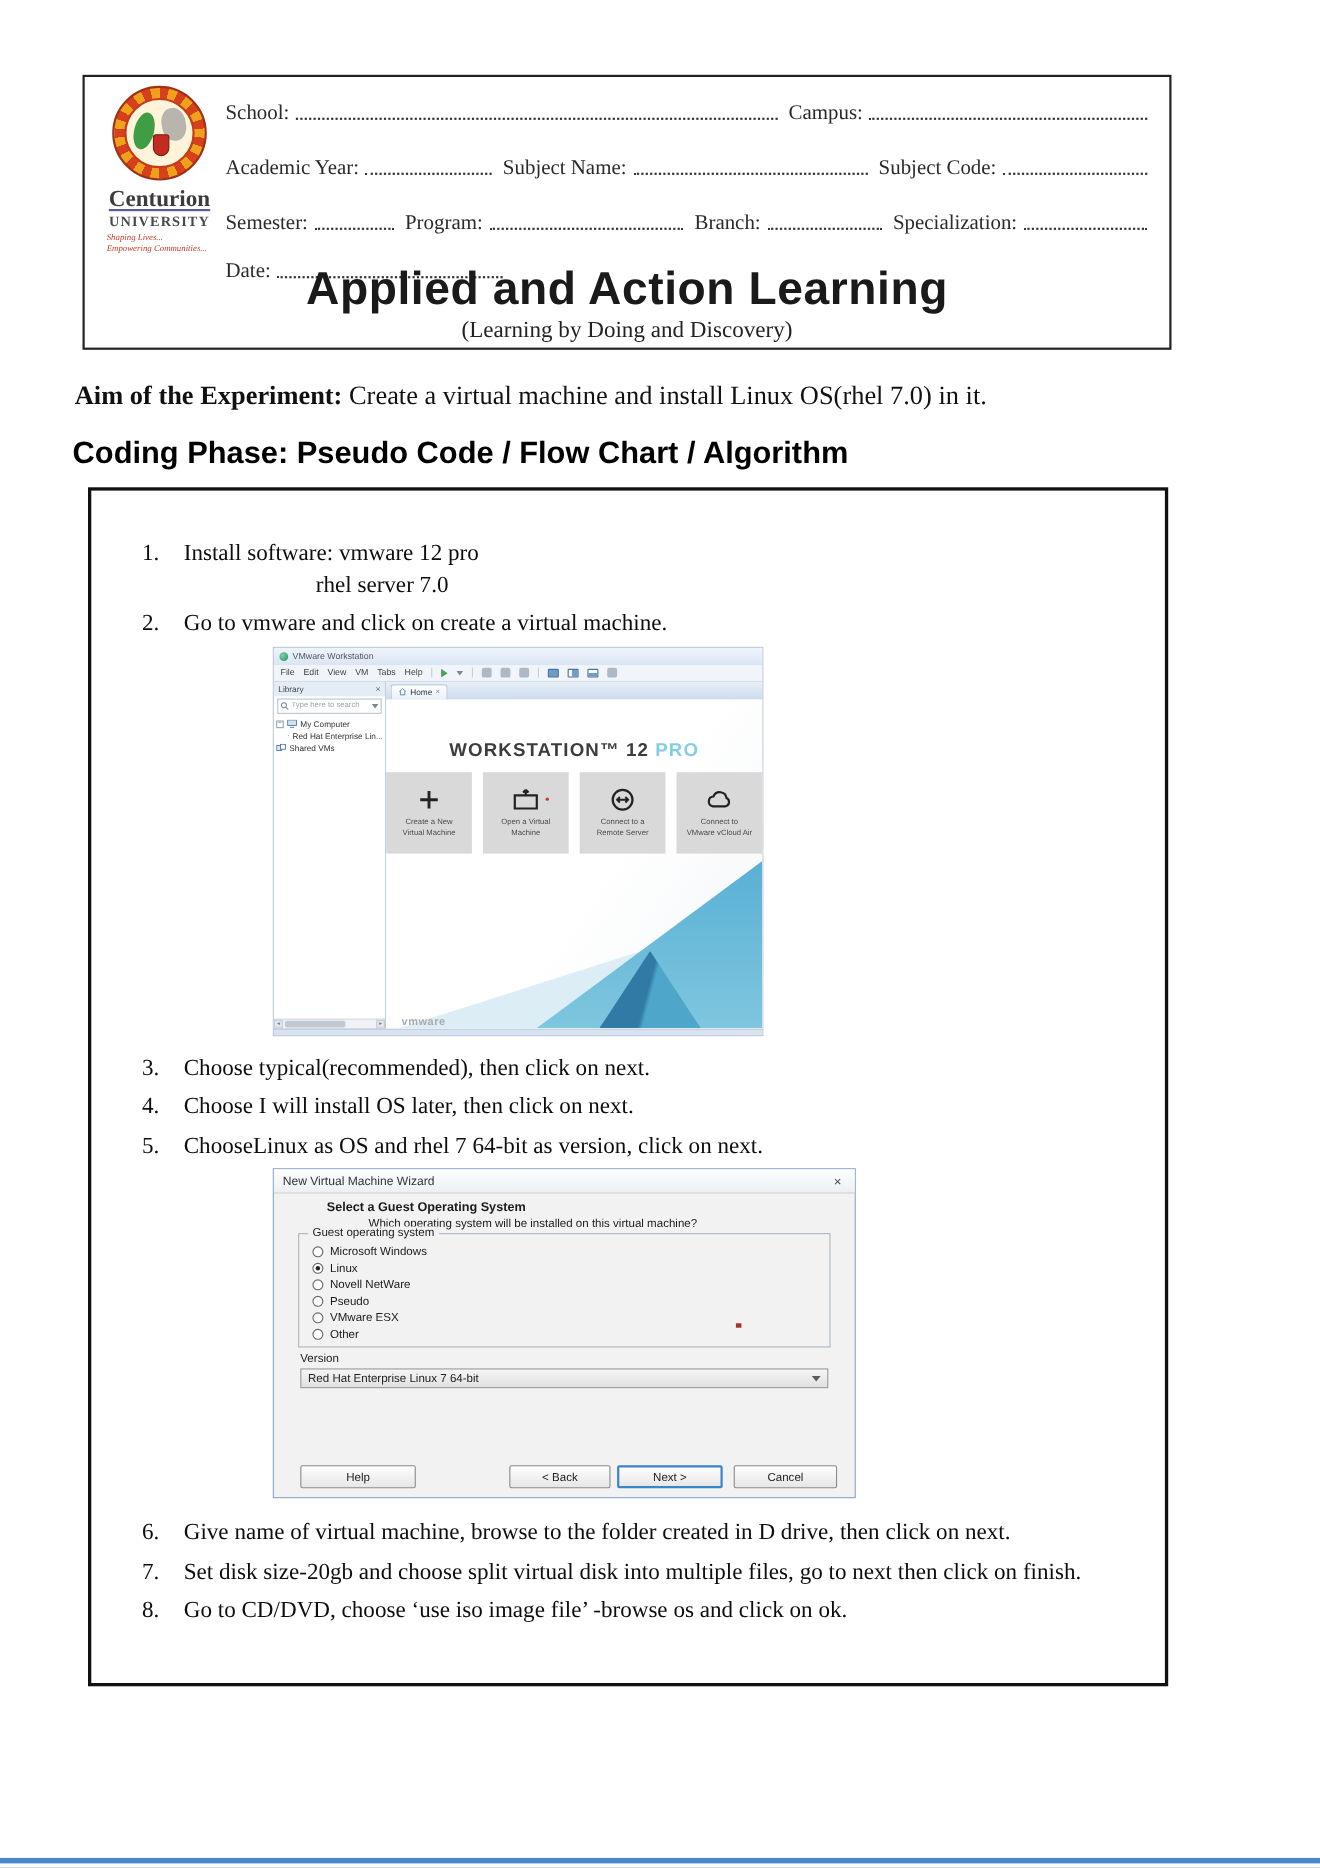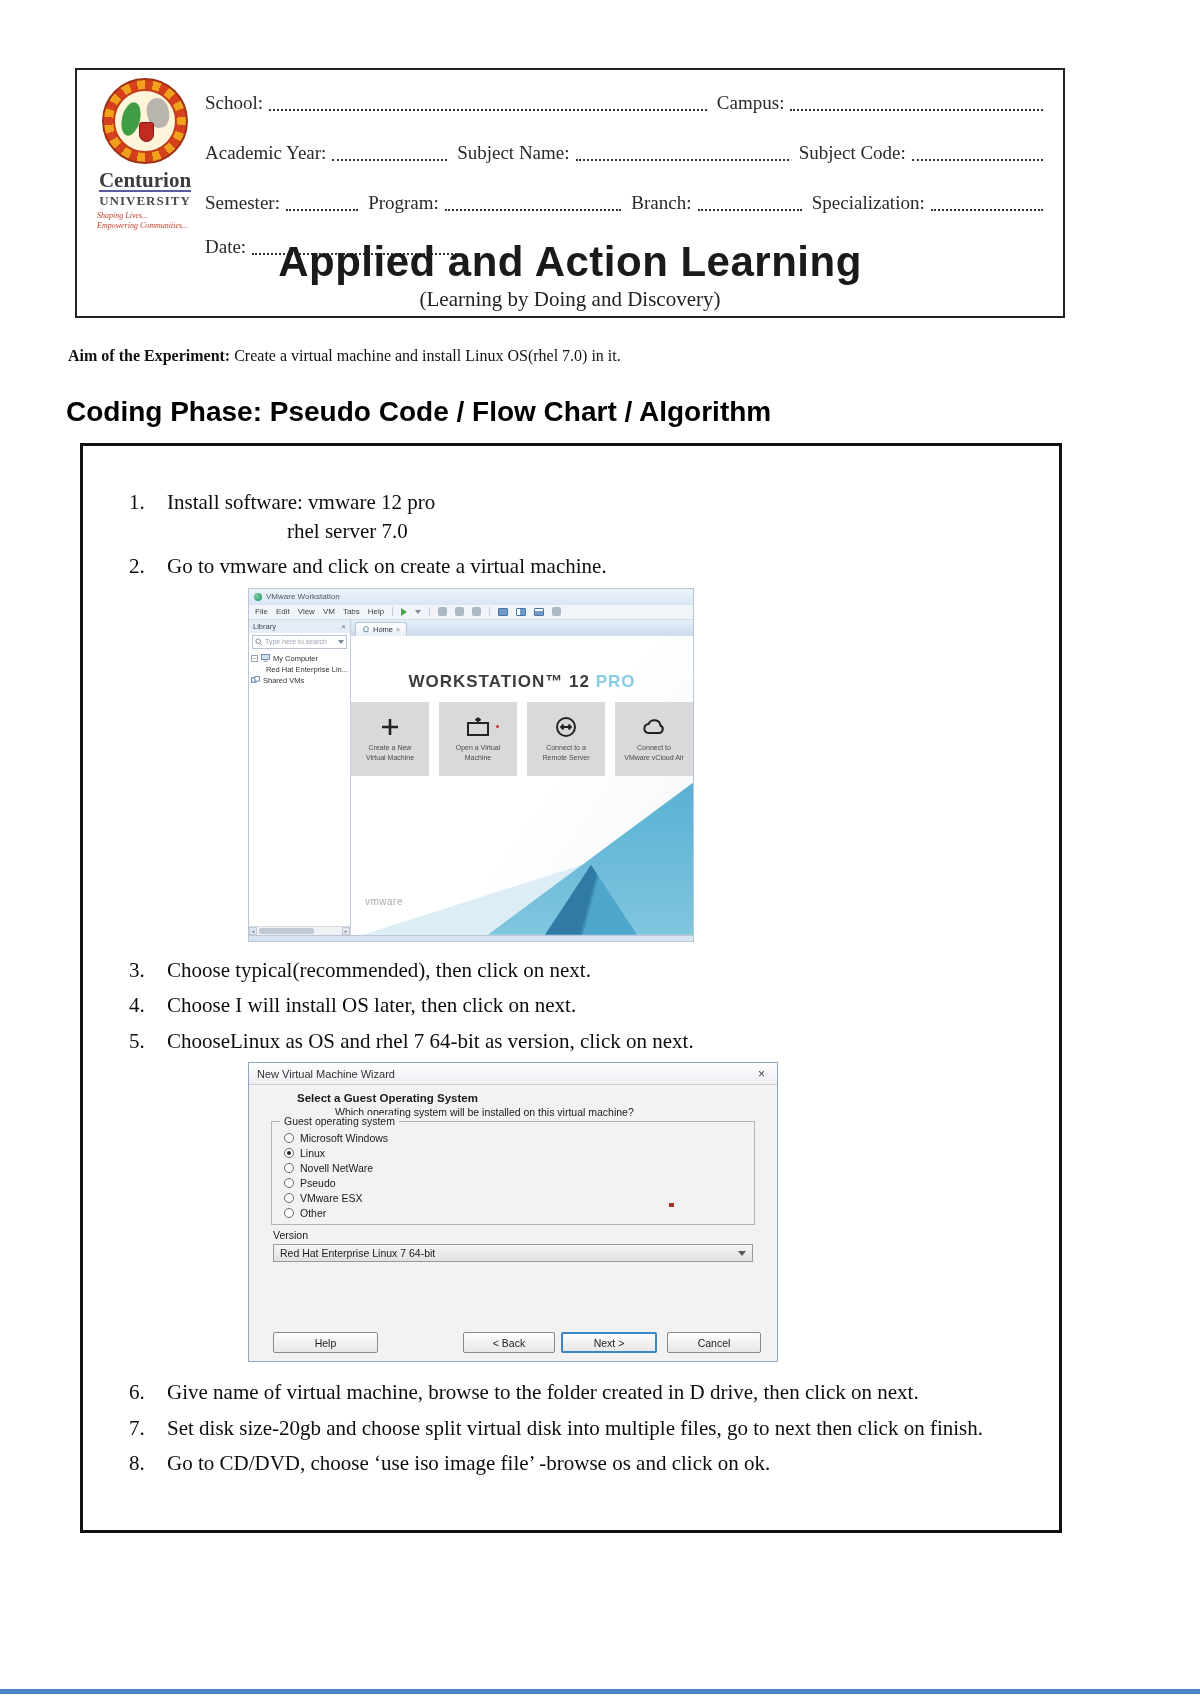--- a/index.html
+++ b/index.html
@@ -13,35 +13,35 @@
           background:repeating-conic-gradient(#d6401d 0 12deg, #f0a11c 12deg 24deg); border:2px solid #a03017; }
   .seal::before { content:""; position:absolute; inset:9px; border-radius:50%; background:#fdf4da; border:2px solid #c23c1a; }
   .seal .blob-green { position:absolute; left:18px; top:22px; width:18px; height:34px; border-radius:50%; background:#3f9e43; transform:rotate(14deg); }
   .seal .blob-gray  { position:absolute; right:17px; top:18px; width:22px; height:30px; border-radius:46%; background:#b9b4ad; transform:rotate(-10deg); }
   .seal .blob-red   { position:absolute; left:35px; top:42px; width:15px; height:20px; background:#c32a20; border-radius:3px 3px 8px 8px; border:1px solid #7d1a12; }
   .logo-name { margin-top:4px; font-family:Liberation Serif, serif; font-weight:bold; font-size:21px; color:#3c3c3c; text-decoration:underline; text-underline-offset:3px; text-decoration-color:#5a5aa0; }
   .logo-univ { font-family:"Liberation Serif", serif; font-size:13px; letter-spacing:1px; color:#4a4a4a; font-variant:small-caps; font-weight:bold; }
   .logo-tag  { font-size:8px; color:#c2402a; font-style:italic; text-align:left; margin-left:6px; line-height:1.25; margin-top:2px; }
 
   .form-area { position:absolute; left:128px; top:0; right:10px; height:100%; font-size:19px; color:#2a2a2a; }
-  .form-row { position:absolute; left:0; right:0; display:flex; align-items:flex-end; white-space:nowrap; }
+  .form-row { position:absolute; left:0; right:0; display:flex; align-items:center; white-space:nowrap; }
   .form-row .lbl { padding-right:6px; }
   .form-row .dots { flex-grow:1; border-bottom:2px dotted #333; height:14px; margin:0 10px 3px 0; }
   .r1 { top:22px; } .r2 { top:72px; } .r3 { top:122px; } .r4 { top:166px; }
   .dots.w52 { flex-grow:5.2; } .dots.w30 { flex-grow:3; } .dots.w14 { flex-grow:1.4; }
   .dots.w26 { flex-grow:2.6; } .dots.w16 { flex-grow:1.6; } .dots.w09 { flex-grow:0.9; }
   .dots.w22 { flex-grow:2.2; } .dots.w13 { flex-grow:1.3; }
   .dots.date { flex-grow:0; width:205px; }
 
   .doc-title-wrap { position:absolute; left:0; right:0; bottom:4px; text-align:center; }
   .doc-title { font-family:"Liberation Sans", sans-serif; font-weight:bold; font-size:42px; color:#1a1a1a; letter-spacing:0.5px; }
   .doc-subtitle { font-size:21px; color:#222; margin-top:1px; }
 
   
-  .aim-line { position:absolute; left:68px; top:347px; font-size:16px; color:#111; }
+  .aim-line { position:absolute; left:68px; top:347px; font-size:24px; color:#111; }
   .aim-line b { font-weight:bold; }
   .section-heading { position:absolute; left:66px; top:396px; font-family:"Liberation Sans", sans-serif; font-weight:bold; font-size:28px; color:#000; }
 
   
   .main-box { position:absolute; left:80px; top:443px; width:982px; height:1090px; border:3px solid #111; background:#fff; padding-top:42px; }
   .step { display:flex; margin:0 36px 7px 46px; font-size:21px; line-height:1.36; color:#0d0d0d; }
   .step .num { width:38px; flex:none; }
   .step .txt { flex:1; }
   .step .txt .line2 { margin-left:120px; }
 
@@ -83,21 +83,21 @@
   .tiles { position:absolute; top:66px; left:0; right:0; display:flex; justify-content:center; gap:10px; }
   .tile { width:92px; height:74px; background:#d9d9d9; display:flex; flex-direction:column; align-items:center; justify-content:center; gap:4px; }
   .tile svg { display:block; }
   .tile-label { font-size:7px; color:#4a4a4a; text-align:center; line-height:1.35; }
   .tile-icon-wrap { position:relative; }
   .red-dot { position:absolute; right:-8px; top:10px; width:3px; height:3px; background:#c23a3a; border-radius:50%; }
 
   .mt-pale { position:absolute; right:0; bottom:0; width:330px; height:105px; background:#dcedf6; clip-path:polygon(100% 0, 100% 100%, 0 100%); }
   .mt-big  { position:absolute; right:0; bottom:0; width:205px; height:152px; background:linear-gradient(#59b0d4,#7fc6df); clip-path:polygon(100% 0, 100% 100%, 0 100%); }
   .mt-mid  { position:absolute; right:56px; bottom:0; width:92px; height:70px; background:linear-gradient(105deg, #2f7ba6 48%, #4fa6cb 52%); clip-path:polygon(50% 0, 100% 100%, 0 100%); }
-  .vmlogo { position:absolute; left:14px; bottom:28px; font-size:10px; font-weight:normal; letter-spacing:0.5px; color:#a7abb0; }
+  .vmlogo { position:absolute; left:14px; bottom:0; font-size:10px; font-weight:bold; letter-spacing:0.5px; color:#a7abb0; }
   .vm-status { height:6px; background:#d7e3f1; border-top:1px solid #b9c6d6; }
 
   
   .wizard { position:relative; width:530px; height:300px; margin:2px 0 16px 165px; border:1px solid #8aa8c8; background:#f2f2f2; font-family:"Liberation Sans", sans-serif; color:#1a1a1a; }
   .wz-title { height:22px; display:flex; align-items:center; justify-content:space-between; padding:0 8px; background:linear-gradient(#fdfdfd,#edf0f4); border-bottom:1px solid #cfcfcf; font-size:11px; color:#333; }
   .wz-close { font-size:12px; color:#444; padding:0 4px; }
   .wz-heading { margin:7px 0 0 48px; font-size:11.5px; font-weight:bold; }
   .wz-subheading { margin:2px 0 0 86px; font-size:10.5px; }
   .wz-group { position:absolute; left:22px; right:22px; top:58px; height:104px; border:1px solid #aeb6bd; }
   .wz-legend { position:absolute; top:-7px; left:8px; background:#f2f2f2; padding:0 4px; font-size:10.5px; color:#222; }

